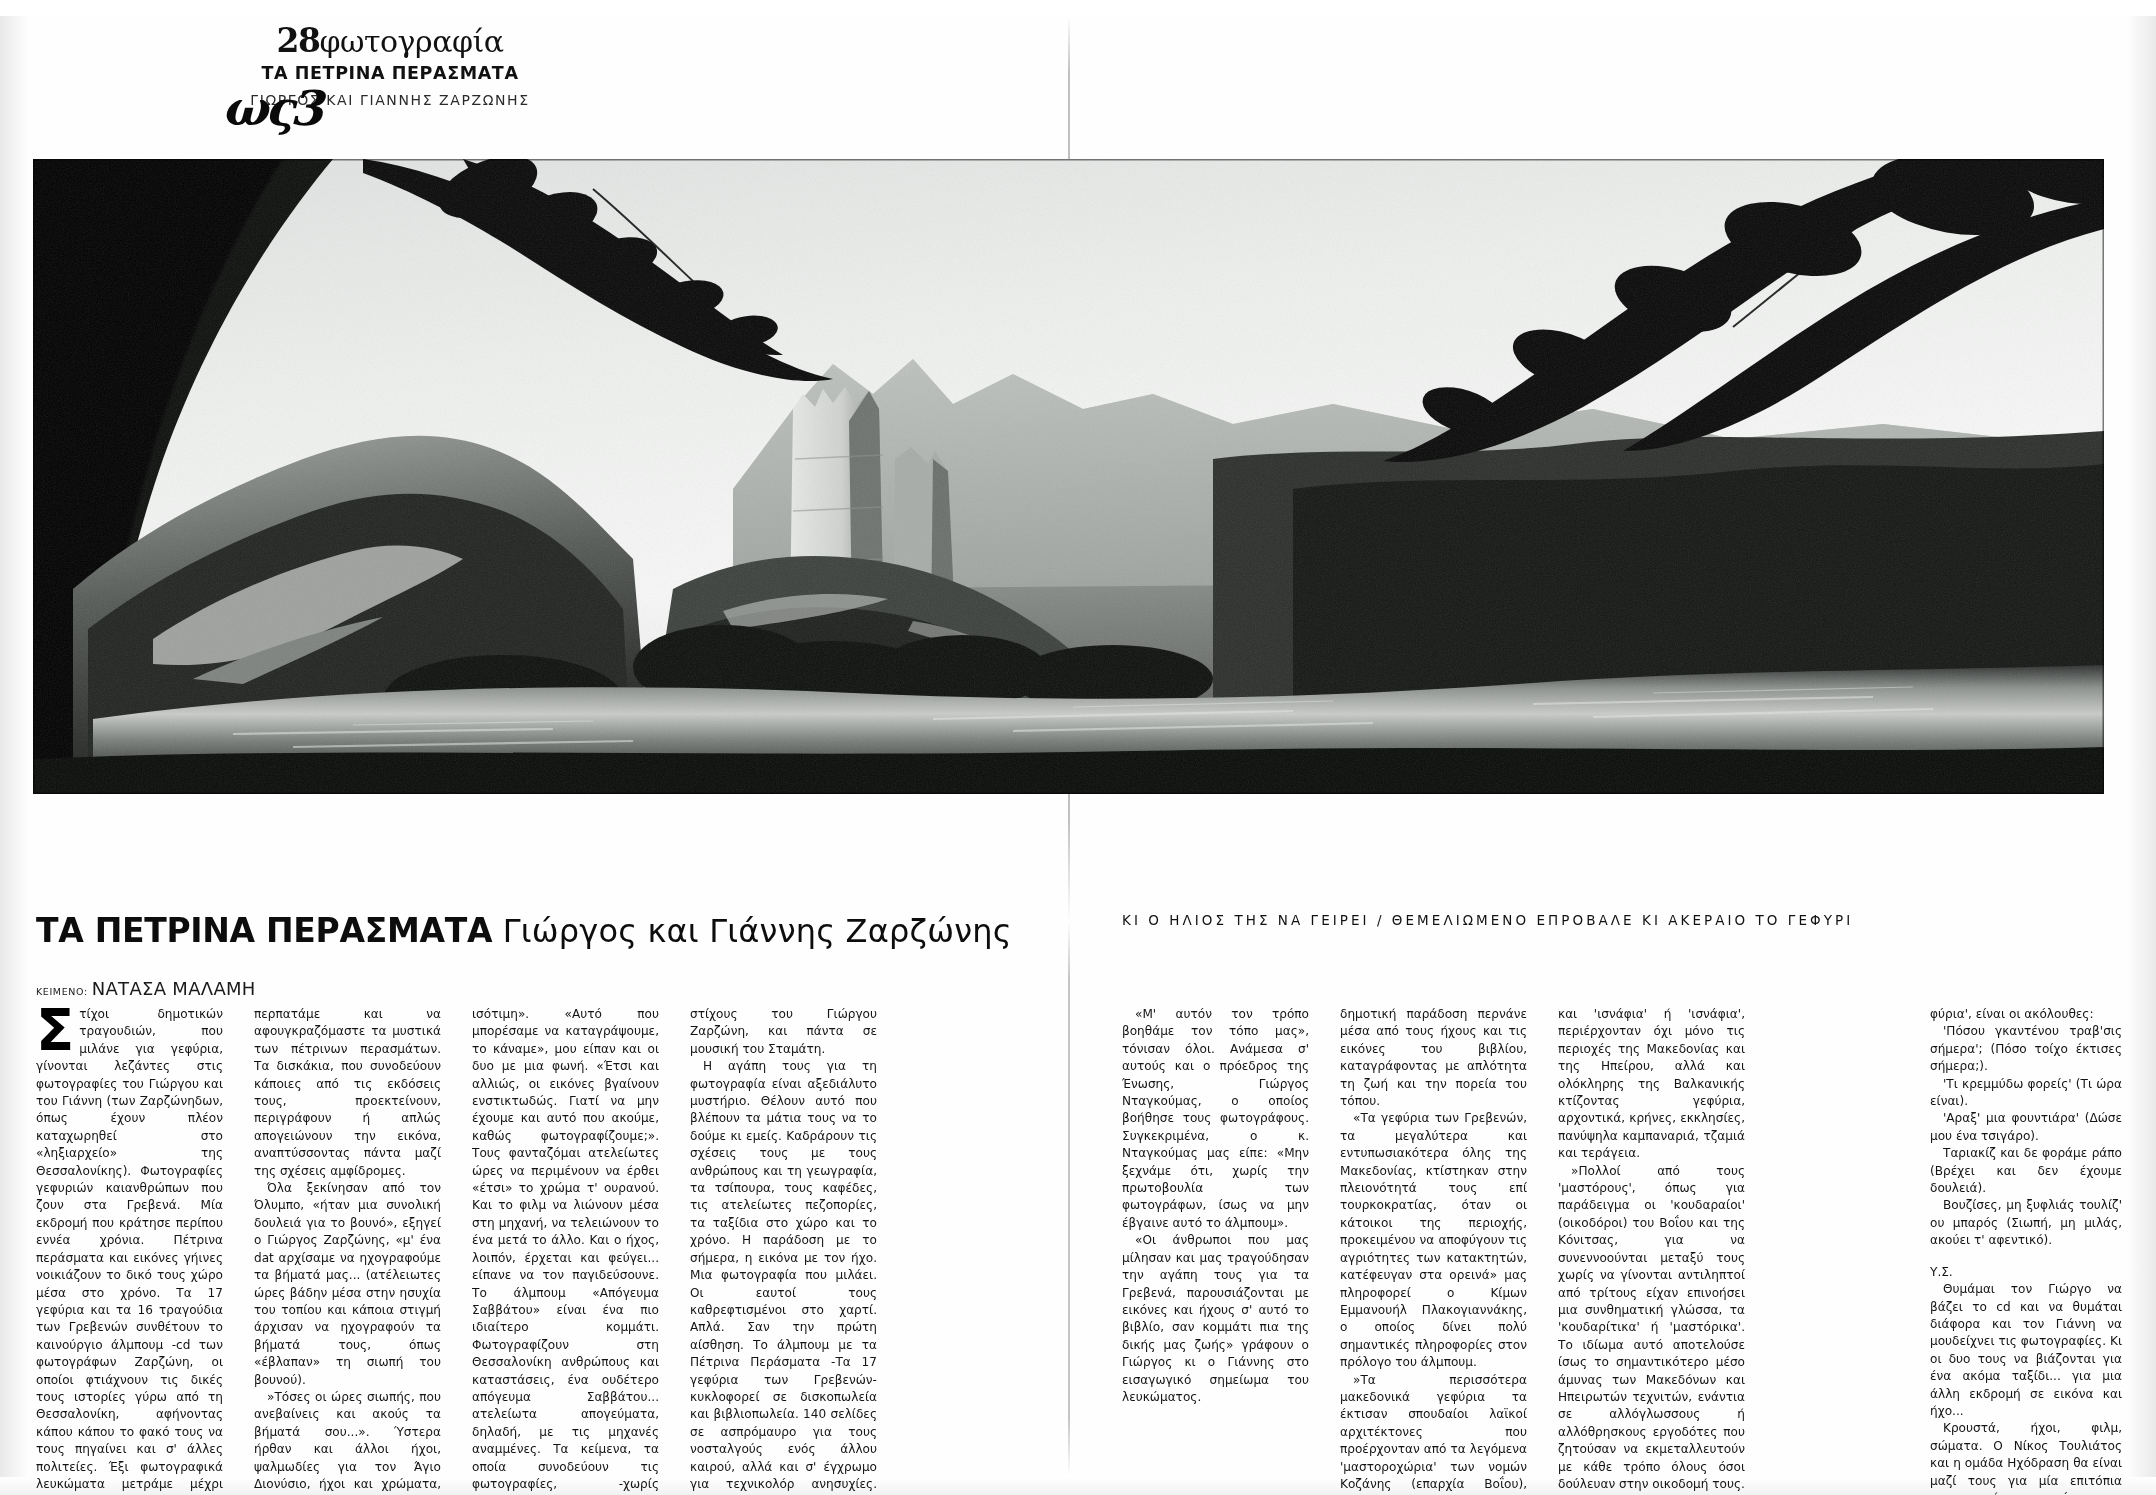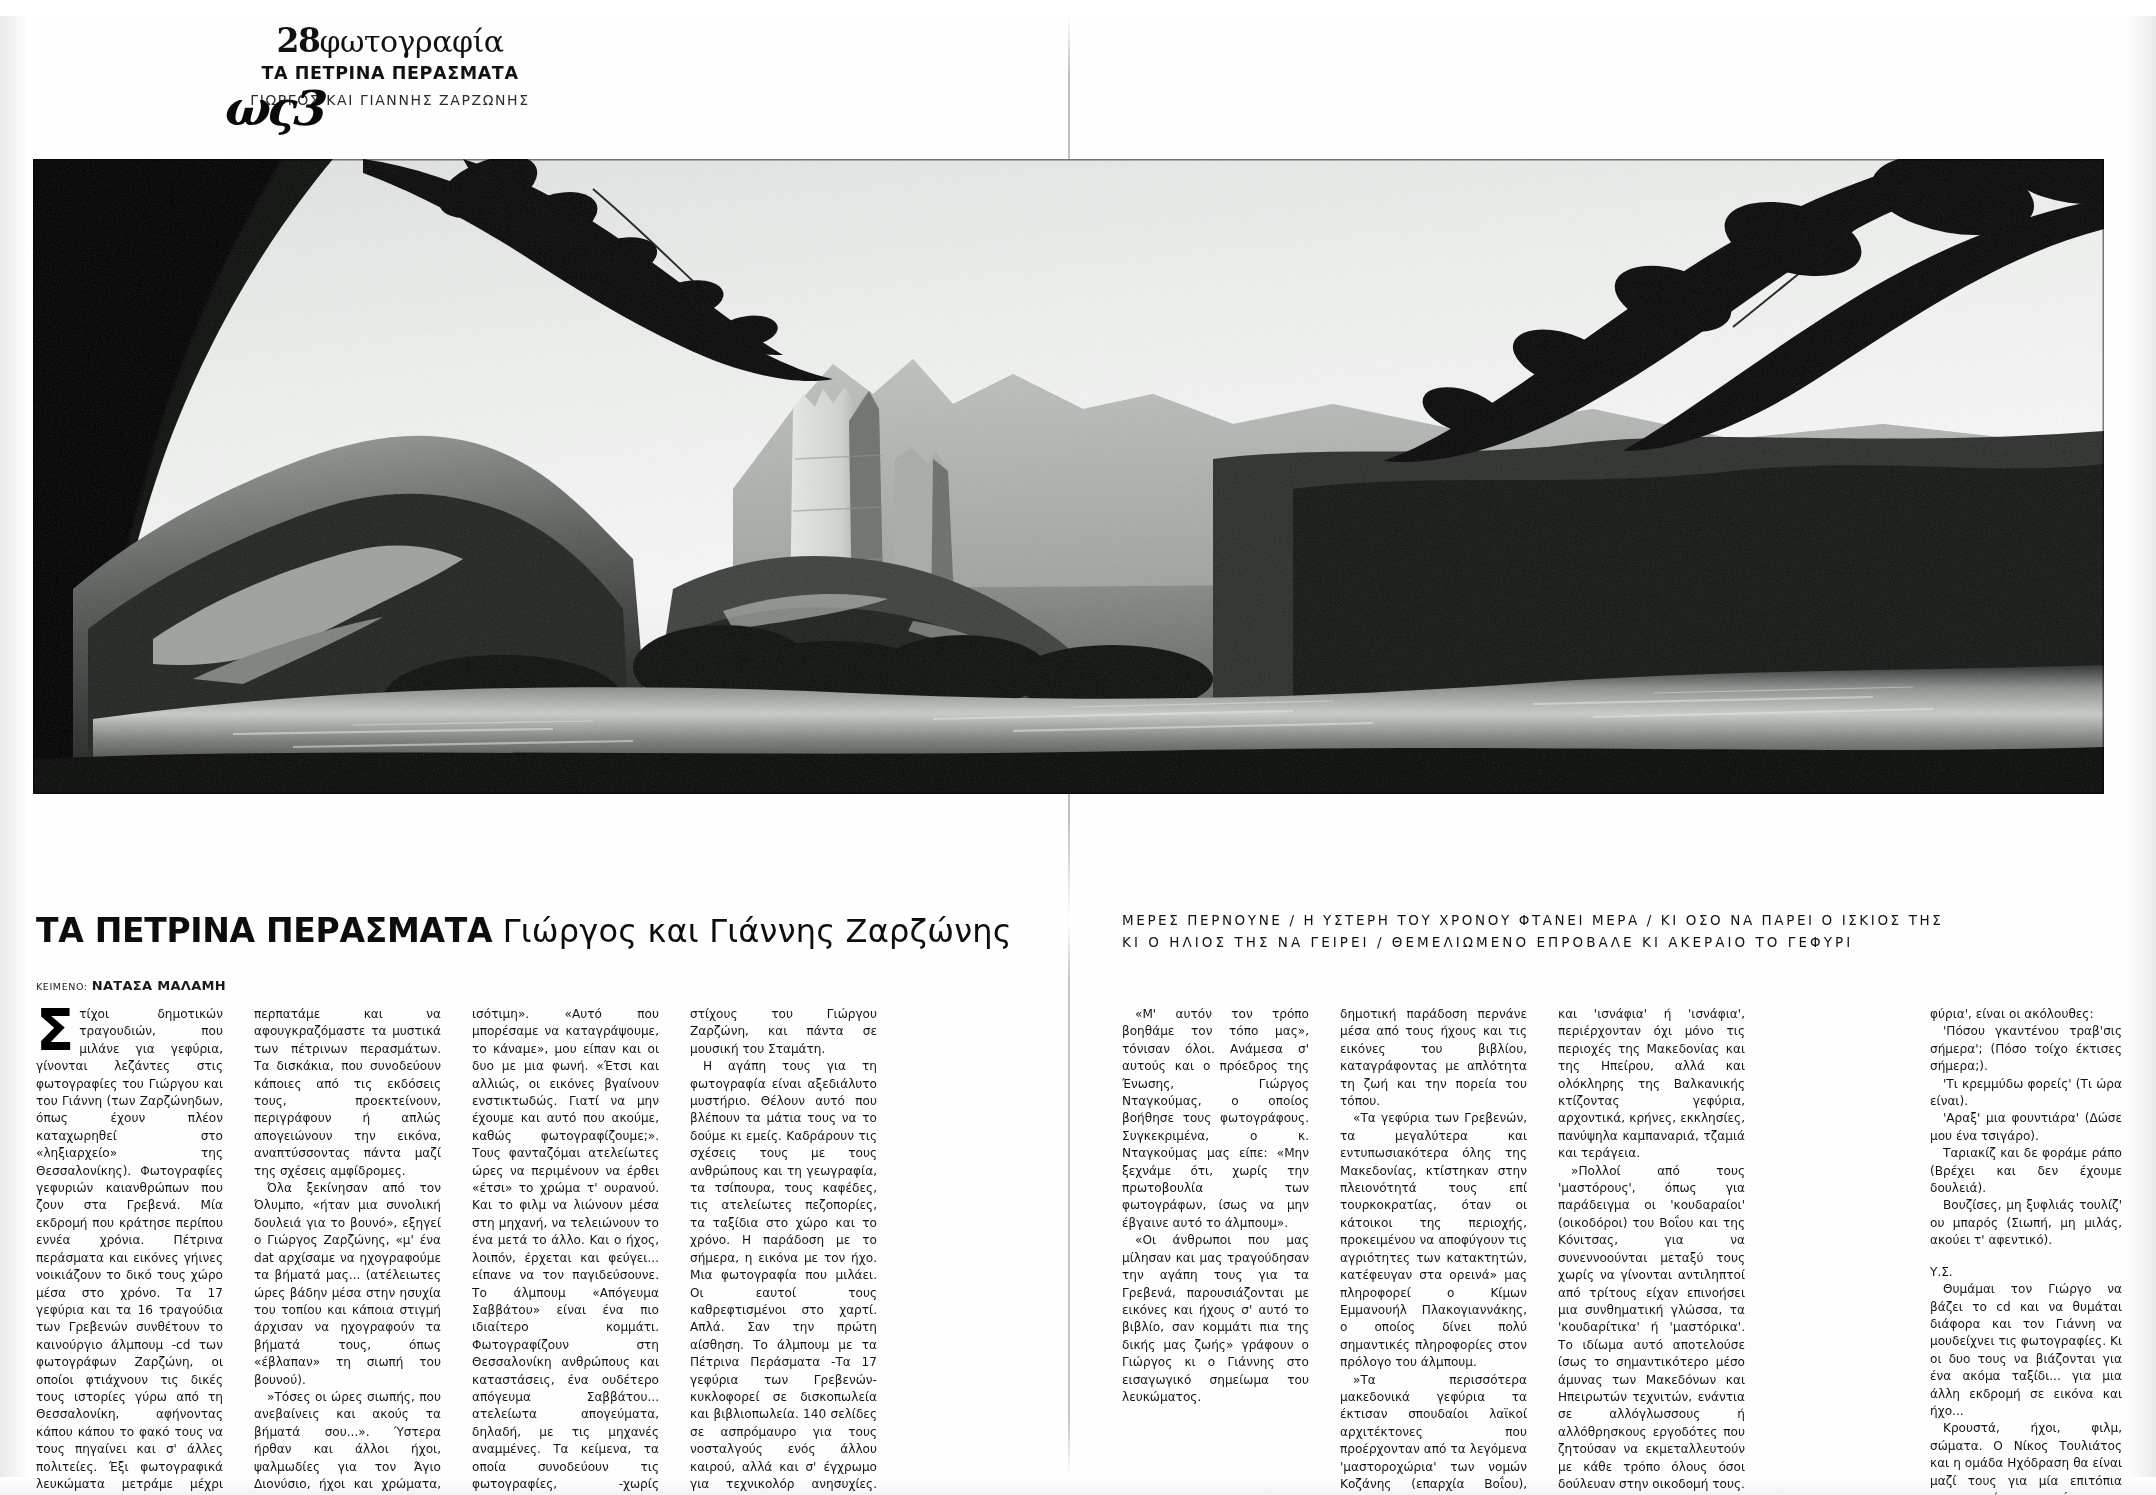--- a/index.html
+++ b/index.html
@@ -145,22 +145,22 @@
     letter-spacing: 0.4px;
     color: #1a1a1a;
   }
   .byline .label {
     font-size: 9.5px;
     letter-spacing: 0.6px;
     font-weight: 400;
     margin-top: 32px;
   }
   .byline .name {
-    font-size: 13px;
-    font-weight: 700;
+    font-size: 18px;
+    font-weight: 400;
     letter-spacing: 0.3px;
   }
 
   
   .lyric {
     position: absolute;
     left: 1122px; top: 894px;
     width: 1010px;
     font-family: "DejaVu Sans", "Liberation Sans", sans-serif;
     font-size: 13.5px;
@@ -378,21 +378,20 @@
   <div class="title-block">
     <div class="article-title"><span class="bold">ΤΑ ΠΕΤΡΙΝΑ ΠΕΡΑΣΜΑΤΑ</span> <span class="light">Γιώργος και Γιάννης Ζαρζώνης</span></div>
   </div>
 
   <div class="byline">
     <span class="label">ΚΕΙΜΕΝΟ:</span>
     <span class="name">ΝΑΤΑΣΑ ΜΑΛΑΜΗ</span>
   </div>
 
   <div class="lyric">
-    <div>ΜΕΡΕΣ ΠΕΡΝΟΥΝΕ / Η ΥΣΤΕΡΗ ΤΟΥ ΧΡΟΝΟΥ ΦΤΑΝΕΙ  ΜΕΡΑ / ΚΙ ΟΣΟ ΝΑ ΠΑΡΕΙ Ο ΙΣΚΙΟΣ ΤΗΣ</div>
     <div class="l2">ΚΙ Ο ΗΛΙΟΣ ΤΗΣ ΝΑ ΓΕΙΡΕΙ / ΘΕΜΕΛΙΩΜΕΝΟ ΕΠΡΟΒΑΛΕ ΚΙ ΑΚΕΡΑΙΟ ΤΟ ΓΕΦΥΡΙ</div>
   </div>
 
   <div class="cols">
 
     <div class="col" id="lc1">
       <p class="first-para"><span class="dropcap">Σ</span><span>τίχοι δημοτικών τραγουδιών, που μιλάνε για γεφύρια, γίνονται λεζάντες στις φωτογραφίες του Γιώργου και του Γιάννη (των Ζαρζώνηδων, όπως έχουν πλέον καταχωρηθεί στο «ληξιαρχείο» της Θεσσαλονίκης). Φωτογραφίες γεφυριών καιανθρώπων που ζουν στα Γρεβενά. Μία εκδρομή που κράτησε περίπου εννέα χρόνια. Πέτρινα περάσματα και εικόνες γήινες νοικιάζουν το δικό τους χώρο μέσα στο χρόνο. Τα 17 γεφύρια και τα 16 τραγούδια των Γρεβενών συνθέτουν το καινούργιο άλμπουμ -cd των φωτογράφων Ζαρζώνη, οι οποίοι φτιάχνουν τις δικές τους ιστορίες γύρω από τη Θεσσαλονίκη, αφήνοντας κάπου κάπου το φακό τους να τους πηγαίνει και σ' άλλες πολιτείες. Έξι φωτογραφικά λευκώματα μετράμε μέχρι σήμερα από τις εκδόσεις τους.</span></p>
 
     </div>
 

